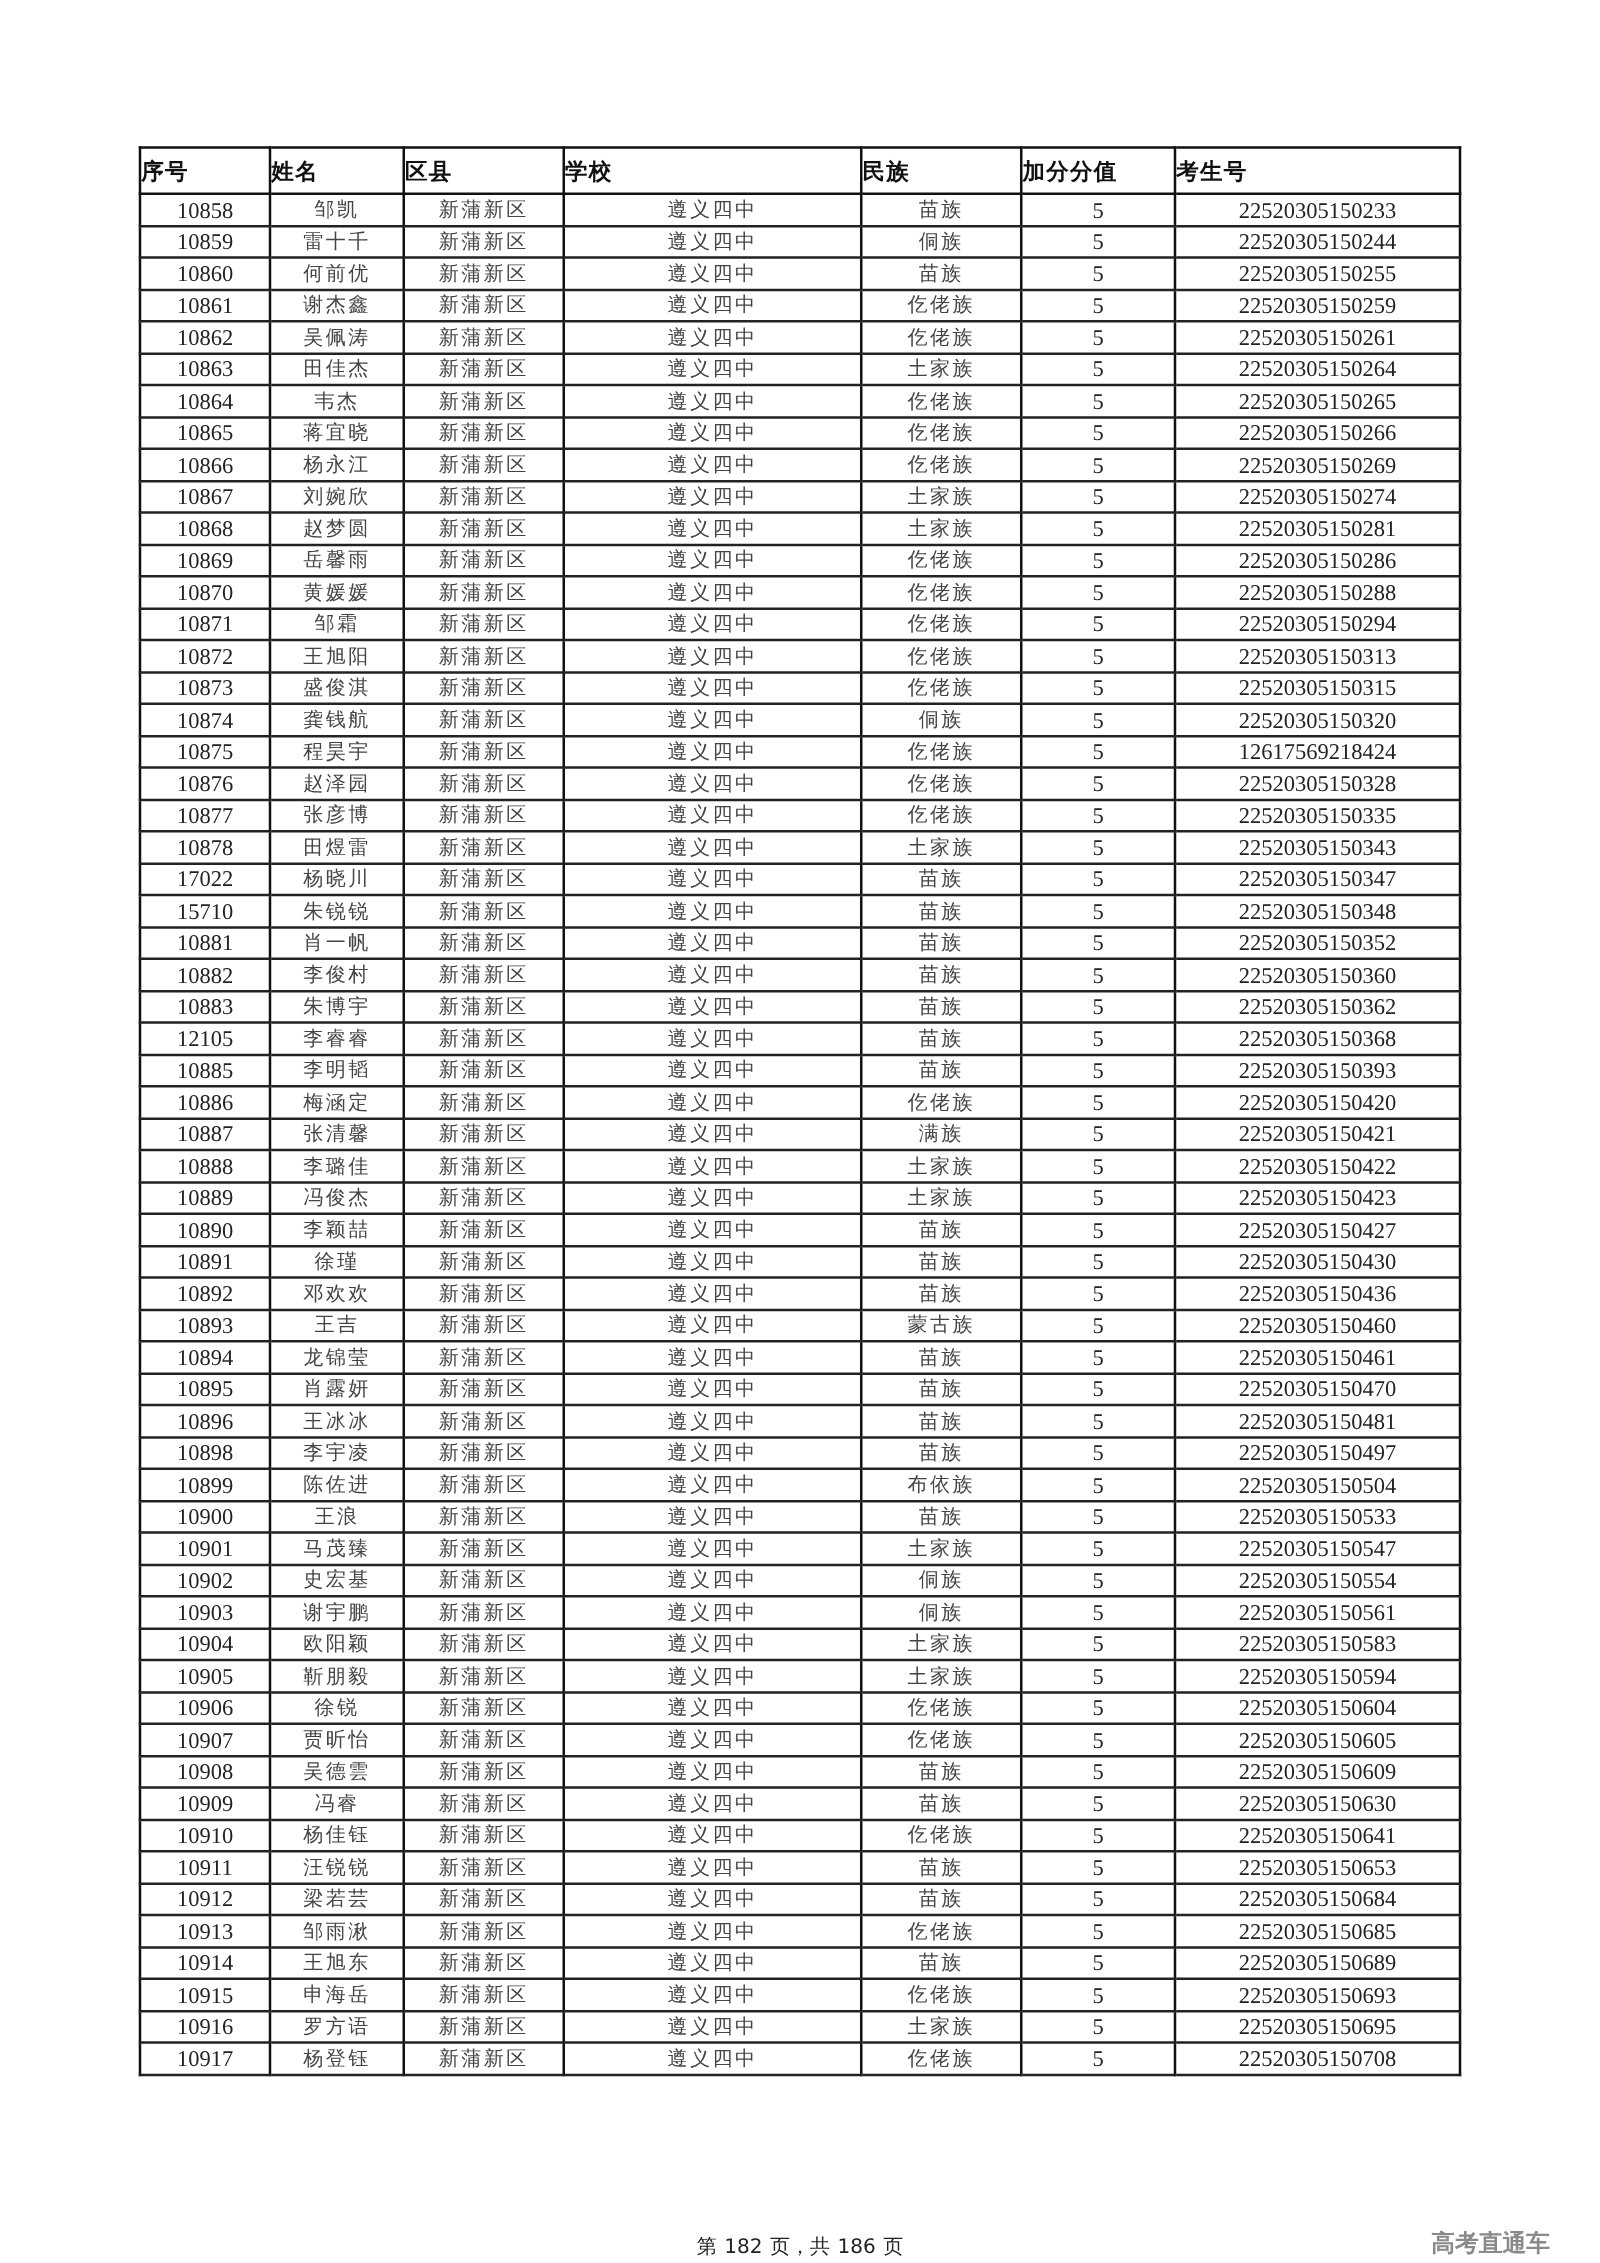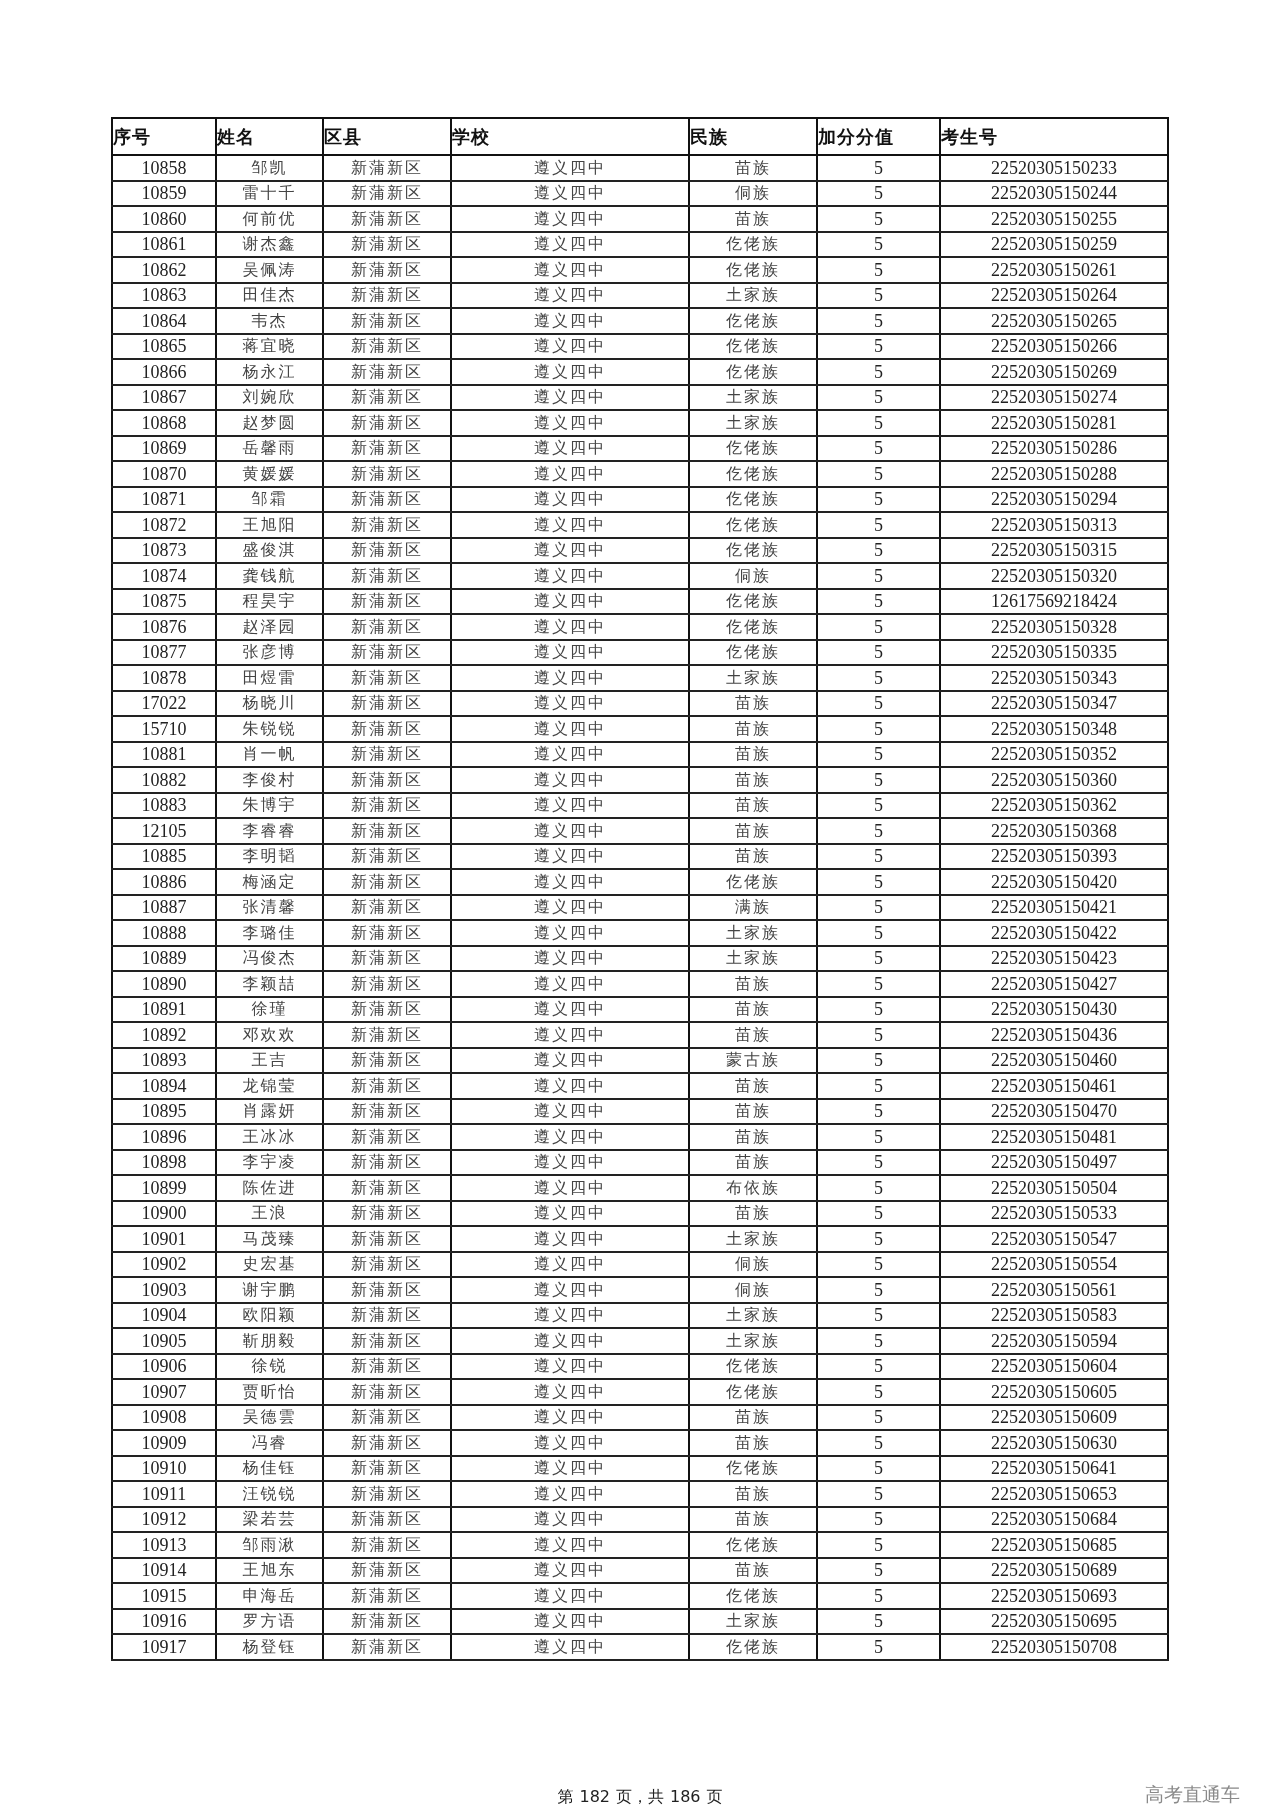--- a/index.html
+++ b/index.html
@@ -93,20 +93,21 @@
     .footer span { display: inline-block; }
     .footer .gap { width: 6px; }
     .watermark {
       position: absolute;
       left: 1145px;
       top: 1782px;
       font-family: "DejaVu Sans", "Liberation Sans", sans-serif;
       font-size: 19px;
       color: #8a8a8a;
       white-space: nowrap;
+      font-weight: bold;
     }
   </style>
 </head>
 <body>
 
 <div class="page">
   <table class="roster">
     <colgroup>
       <col class="c-seq">
         <col class="c-name">

